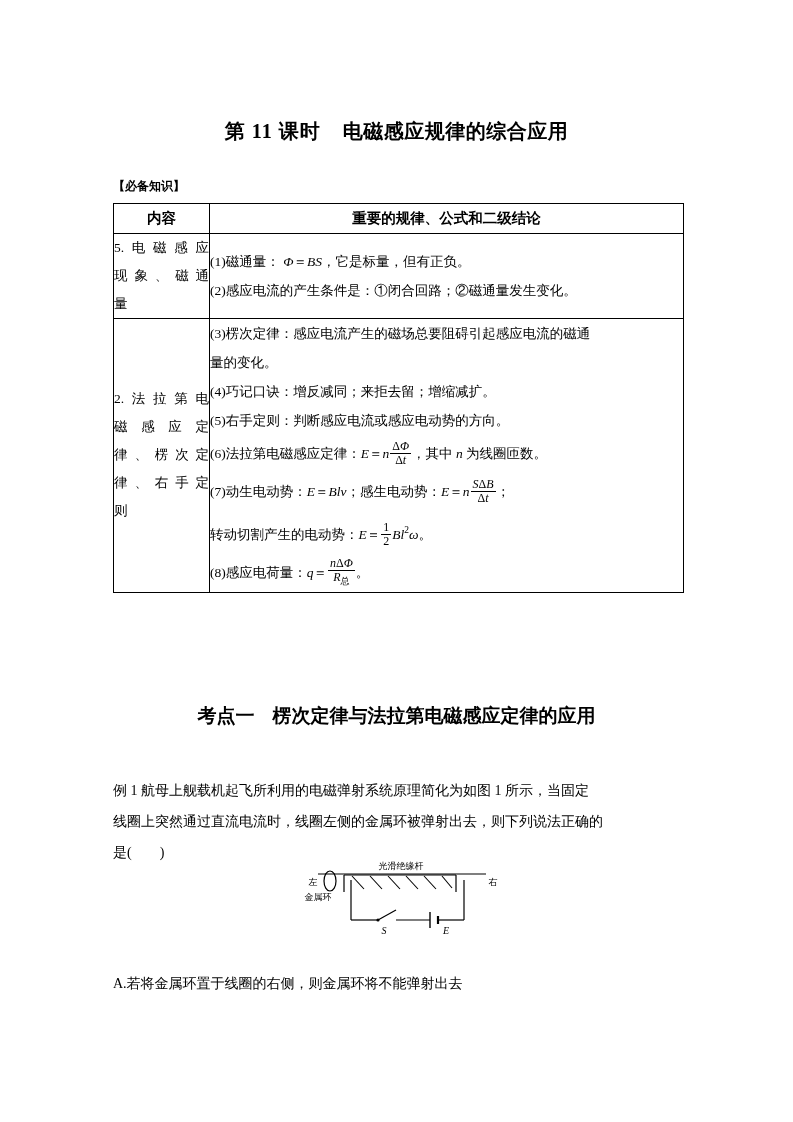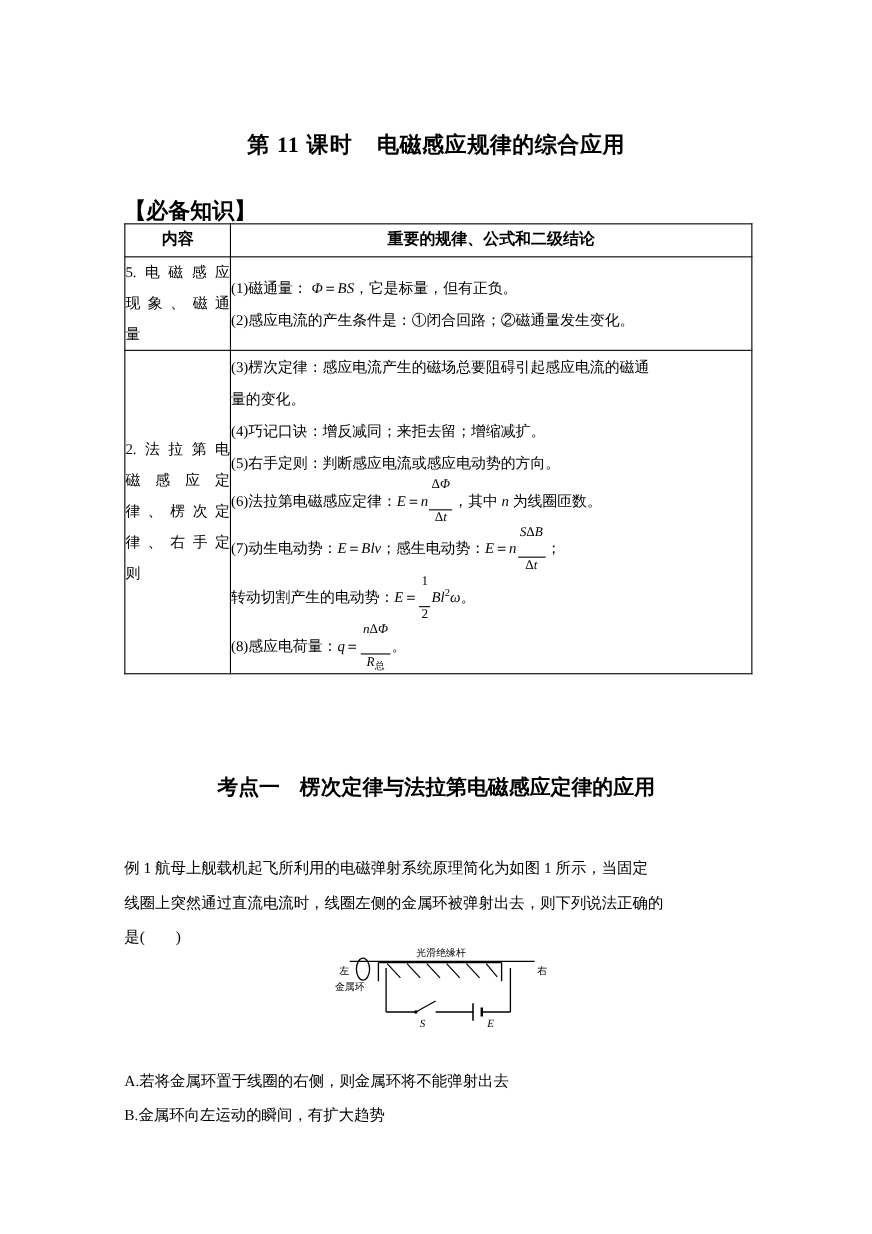--- a/index.html
+++ b/index.html
@@ -35,21 +35,21 @@
     font-family: "Liberation Serif", "DejaVu Serif", serif;
   }
   .doc-title .t-num { letter-spacing: 1px; }
   .doc-title .gap { display: inline-block; width: 22px; }
 
   
   .req-know {
     position: absolute;
     left: 113px;
     top: 178px;
-    font-size: 20px;
+    font-size: 12px;
     font-weight: bold;
   }
 
   
   table.know-table {
     position: absolute;
     left: 113px;
     top: 203px;
     width: 571px;
     border-collapse: collapse;
@@ -99,21 +99,21 @@
     display: inline-block;
     vertical-align: middle;
     text-align: center;
     font-size: 12px;
     line-height: 1.08;
     margin: 0 1px;
     position: relative;
     top: -1px;
   }
   .frac .num { display: block; padding: 0 2px; }
-  .frac .den { display: block; border-top: 1px solid #000; padding: 0 2px; margin-top: 16px; }
+  .frac .den { display: block; border-top: 1px solid #000; padding: 0 2px; }
   .sub { font-size: 9px; vertical-align: sub; }
   .sup { font-size: 9.5px; vertical-align: super; }
 
   
   .kd-banner {
     position: absolute;
     left: 113px;
     top: 652px;
     width: 571px;
     height: 22px;
@@ -302,16 +302,15 @@
       <text x="88" y="76" font-size="10" font-style="italic" font-family="Liberation Serif, serif" text-anchor="middle">S</text>
 
       <line x1="134" y1="54" x2="134" y2="70" stroke="#000" stroke-width="1.4"></line>
       <line x1="142" y1="58" x2="142" y2="66" stroke="#000" stroke-width="2.2"></line>
       <text x="150" y="76" font-size="10" font-style="italic" font-family="Liberation Serif, serif" text-anchor="middle">E</text>
     </svg>
   </div>
 
   <div class="options">
     <span class="opt-line">A.若将金属环置于线圈的右侧，则金属环将不能弹射出去</span>
-    <span class="opt-line">B.金属环向左运动的瞬间，有扩大趋势</span>
   </div>
 
 </div>
 
 </body></html>

